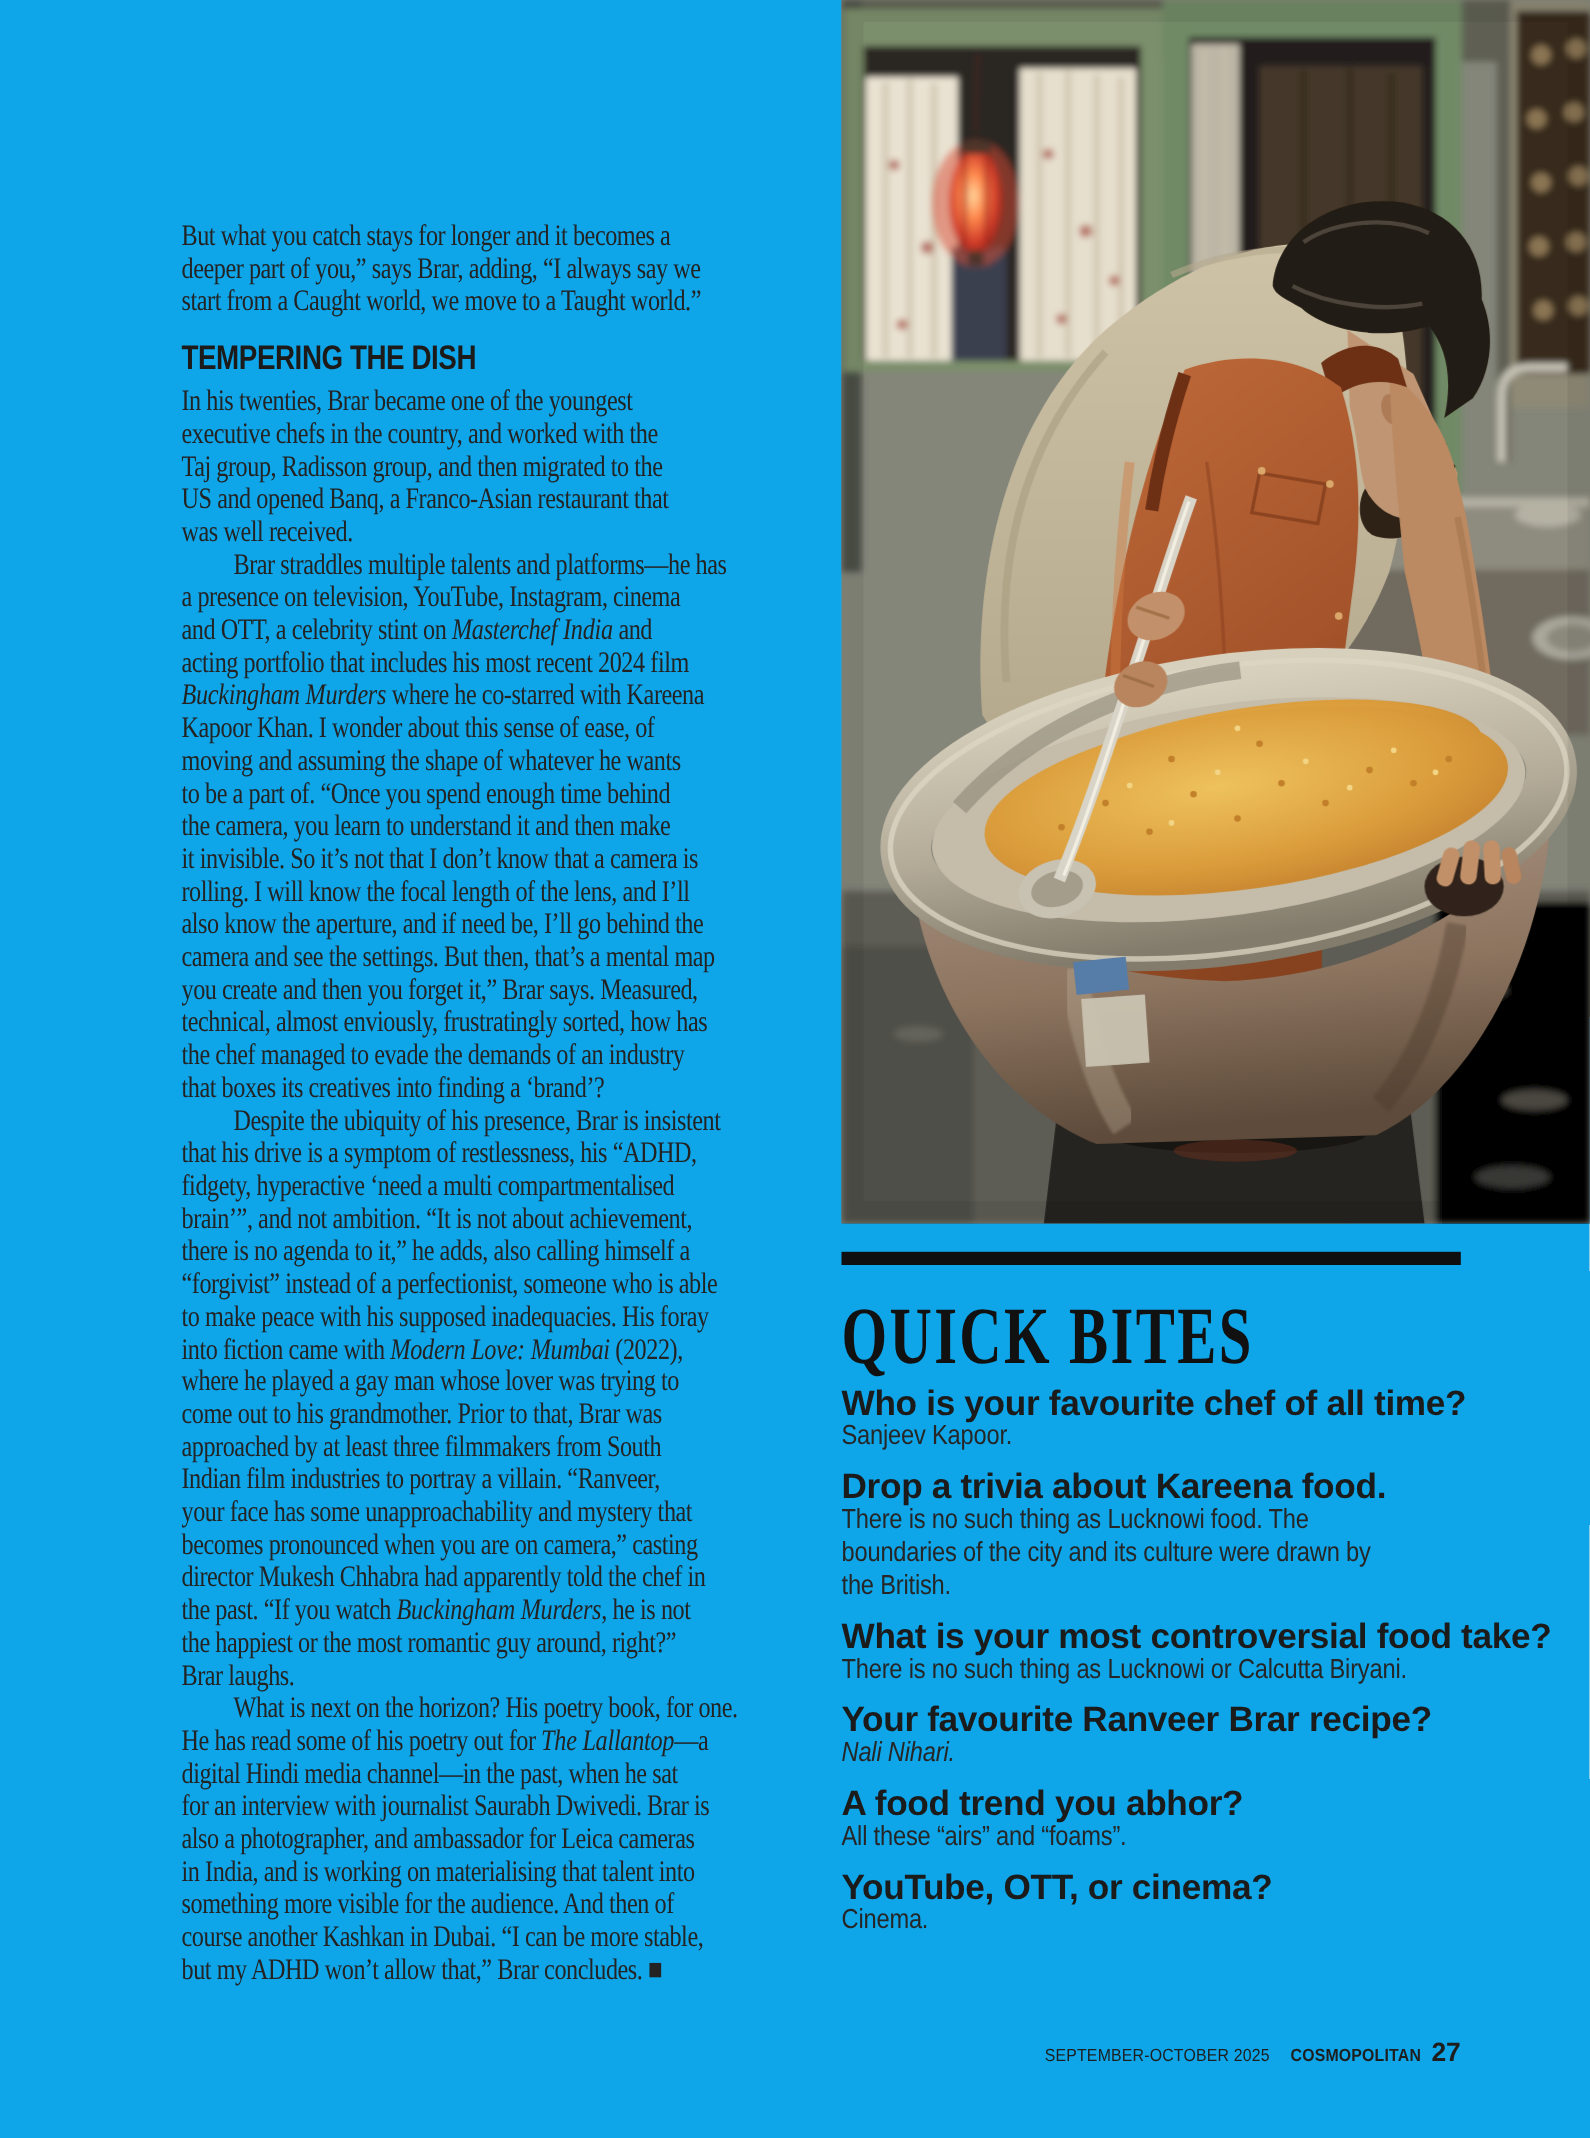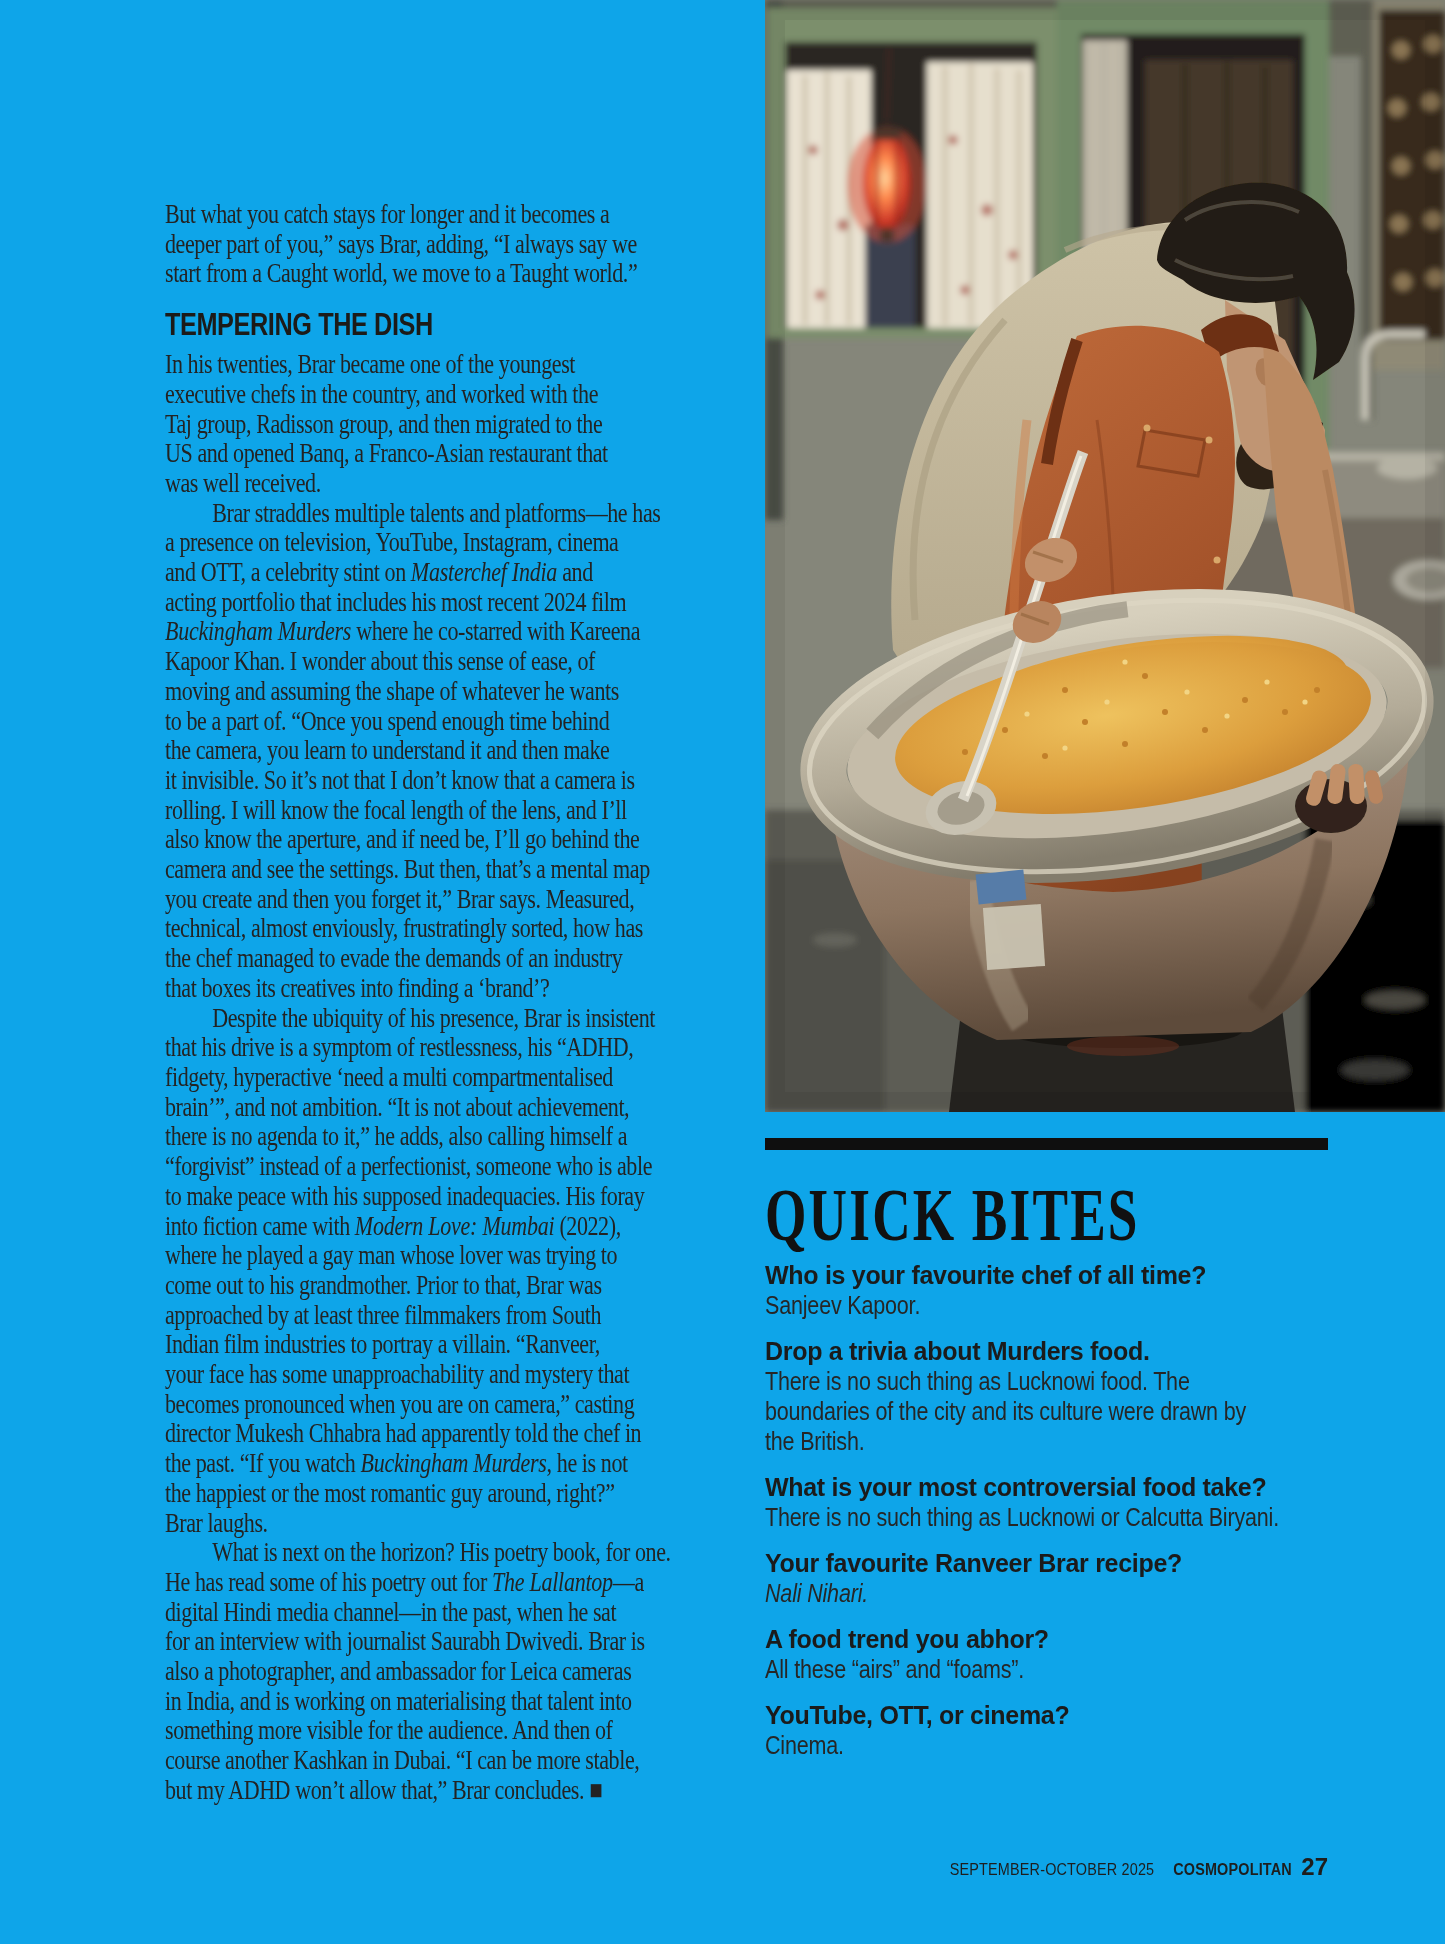--- a/index.html
+++ b/index.html
@@ -21,21 +21,21 @@
          background:#85867a;}
   .photo svg{display:block;width:680px;height:1112px;}
   
   .rule{position:absolute;left:765px;top:1138px;width:563px;height:12px;background:#0f0f0f;}
   .qb{position:absolute;left:765px;top:1178px;width:580px;}
   .qb-title{font-family:"Liberation Serif", serif;font-weight:700;font-size:74px;
             line-height:74px;letter-spacing:3px;color:#111111;white-space:nowrap;
             transform:scaleX(0.72);transform-origin:0 0;}
   .qa{margin-top:16px;}
   .qa:first-of-type{margin-top:8px;}
-  .q{font-family:"Liberation Sans", sans-serif;font-weight:700;font-size:25px;
+  .q{font-family:"Liberation Sans", sans-serif;font-weight:700;font-size:32px;
      line-height:30px;letter-spacing:-0.3px;color:#1b1b1b;white-space:nowrap;}
   .a{font-family:"Liberation Sans", sans-serif;font-size:25px;line-height:30px;
      letter-spacing:-0.2px;color:#262626;white-space:nowrap;
      transform:scaleX(0.86);transform-origin:0 0;}
   
   .footer{position:absolute;top:1853px;right:117px;display:flex;align-items:baseline;
           font-family:"Liberation Sans", sans-serif;color:#1e1e1e;justify-content:flex-end;}
   .f-issue{font-size:16px;letter-spacing:0.2px;font-weight:400;transform:scaleX(0.9);
            transform-origin:100% 0;}
   .f-brand{font-size:16px;font-weight:700;letter-spacing:0.2px;margin-left:6px;
@@ -338,21 +338,21 @@
   <div class="rule"></div>
 
   <div class="qb">
     <div class="qb-title">QUICK BITES</div>
     <div>
         <div class="qa">
           <div class="q">Who is your favourite chef of all time?</div>
           <div class="a">Sanjeev Kapoor.</div>
         </div>
         <div class="qa">
-          <div class="q">Drop a trivia about Murders food.</div>
+          <div class="q">Drop a trivia about Kareena food.</div>
           <div class="a">There is no such thing as Lucknowi food. The</div>
           <div class="a">boundaries of the city and its culture were drawn by</div>
           <div class="a">the British.</div>
         </div>
         <div class="qa">
           <div class="q">What is your most controversial food take?</div>
           <div class="a">There is no such thing as Lucknowi or Calcutta Biryani.</div>
         </div>
         <div class="qa">
           <div class="q">Your favourite Ranveer Brar recipe?</div>

